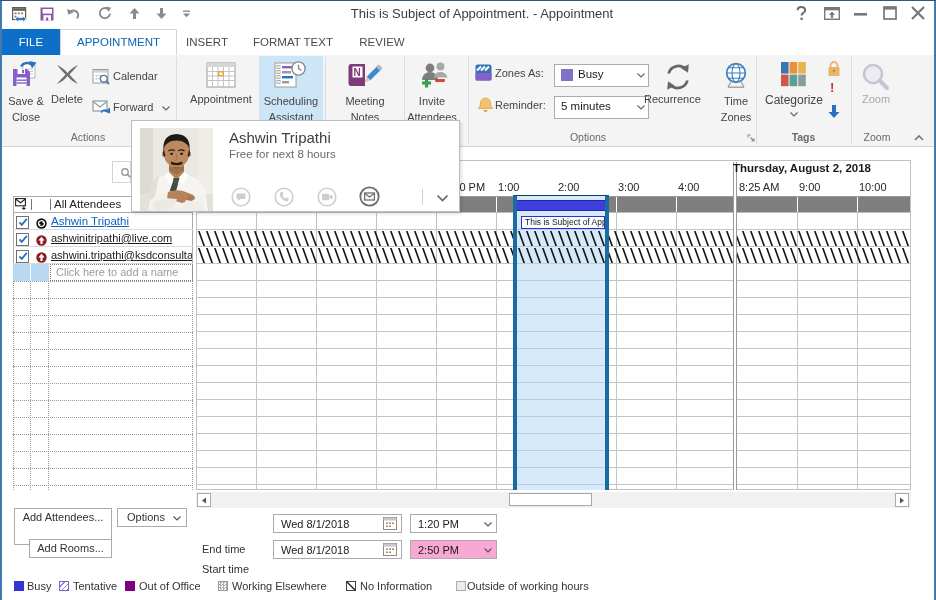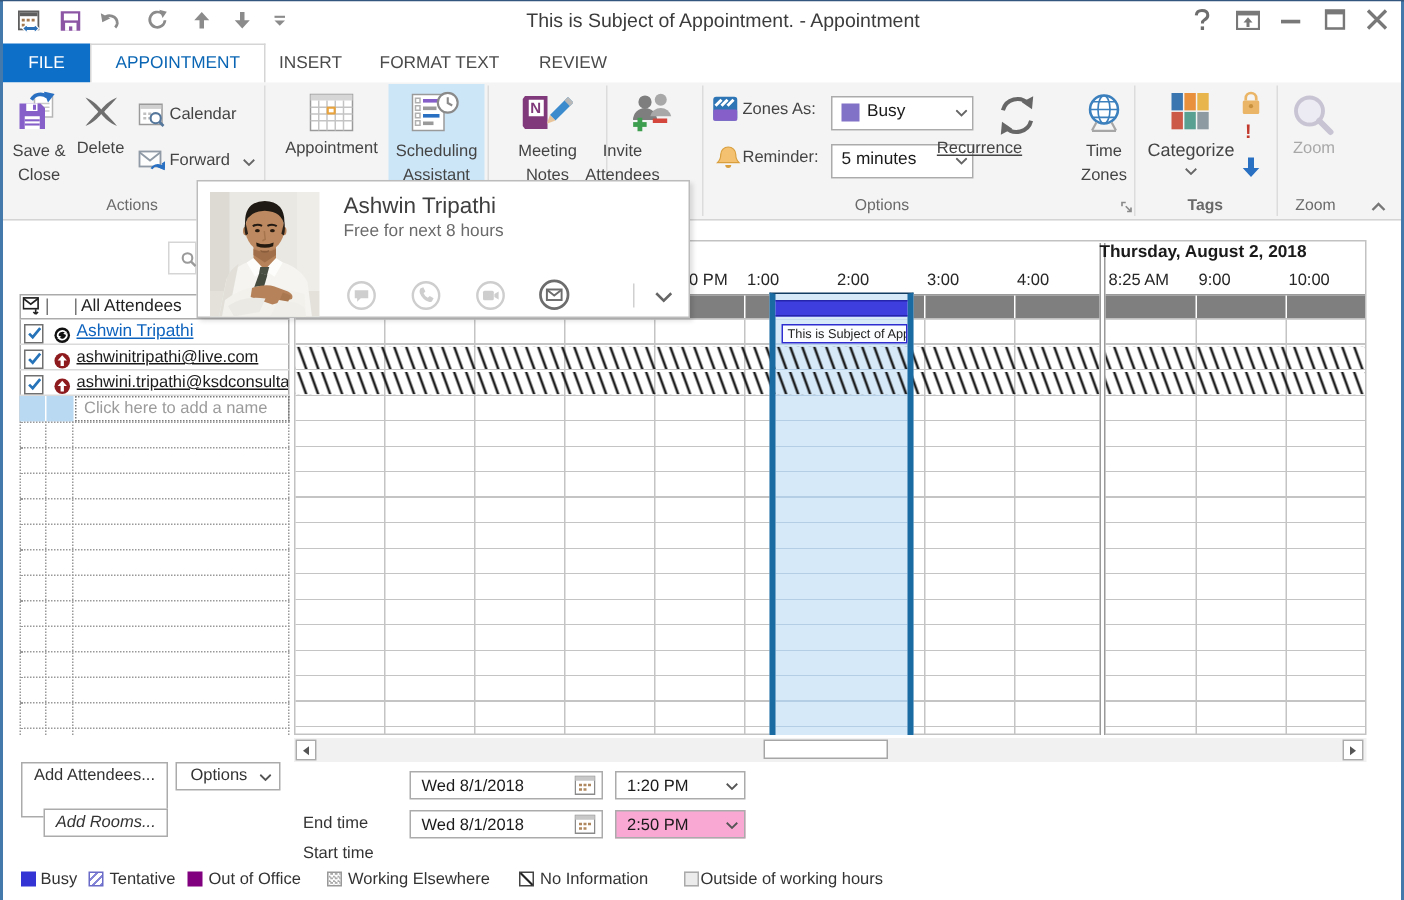--- a/index.html
+++ b/index.html
@@ -182,21 +182,21 @@
 
 <svg class="abs" style="left:419px;top:61px" width="32" height="28" viewBox="0 0 32 28">
   <circle cx="11" cy="7" r="4.4" fill="#7e7e7e"></circle>
   <path d="M3 19 a8 8 0 0 1 16 0 z" fill="#7e7e7e"></path>
   <circle cx="21.5" cy="5.5" r="4" fill="#a8a8a8"></circle>
   <path d="M14.5 16.5 a7.2 7.2 0 0 1 14 0 z" fill="#a8a8a8"></path>
   <rect x="16.2" y="18" width="9.6" height="3" fill="#d4453c"></rect>
   <rect x="6" y="17.5" width="3.2" height="9" fill="#3e9e4f"></rect>
   <rect x="3.1" y="20.4" width="9" height="3.2" fill="#3e9e4f"></rect>
 </svg>
-<div class="abs" style="left:383px;top:93px;width:64px;text-align:center;font-size:11px;color:#444;line-height:16px;">Invite<br>Attendees</div>
+<div class="abs" style="left:400px;top:93px;width:64px;text-align:center;font-size:11px;color:#444;line-height:16px;">Invite<br>Attendees</div>
 
 <svg class="abs" style="left:475px;top:64px" width="17" height="17" viewBox="0 0 17 17">
   <rect x="0.5" y="0.5" width="16" height="16" rx="2" fill="#2e75b5"></rect>
   <rect x="0.5" y="9" width="16" height="7.5" rx="1" fill="#8660c8"></rect>
   <path d="M2 6.5 l4-4 M6 6.5 l4-4 M10 6.5 l4-4" stroke="#fff" stroke-width="2"></path>
 </svg>
 <div class="abs" style="left:495px;top:67px;font-size:11px;color:#444;">Zones As:</div>
 <div class="abs" style="left:554px;top:64px;width:93px;height:21px;background:#fff;border:1px solid #ababab;">
   <div class="abs" style="left:6px;top:4px;width:12px;height:12px;background:#8172c8;"></div>
   <div class="abs" style="left:23px;top:3px;font-size:11.5px;color:#1a1a1a;">Busy</div>
@@ -216,21 +216,21 @@
       <path d="M0.5 0.5 L4 4 7.5 0.5" stroke="#666" stroke-width="1.2" fill="none"></path>
     </svg>
 </div>
 
 <svg class="abs" style="left:663px;top:62px" width="30" height="30" viewBox="0 0 30 30">
   <path d="M5.6 11.5 A10 10 0 0 1 22.6 7.2" fill="none" stroke="#666" stroke-width="2.7"></path>
   <path d="M25.8 2.2 L25 10.8 18.2 6.2 z" fill="#666"></path>
   <path d="M24.4 18.5 A10 10 0 0 1 7.4 22.8" fill="none" stroke="#666" stroke-width="2.7"></path>
   <path d="M4.2 27.8 L5 19.2 11.8 23.8 z" fill="#666"></path>
 </svg>
-<div class="abs" style="left:621px;top:93px;width:64px;text-align:center;font-size:11px;color:#444;text-decoration:underline;">Recurrence</div>
+<div class="abs" style="left:644px;top:93px;width:64px;text-align:left;font-size:11px;color:#444;">Recurrence</div>
 
 <svg class="abs" style="left:721px;top:61px" width="30" height="30" viewBox="0 0 30 30">
   <circle cx="15" cy="12" r="9.3" fill="#fff" stroke="#3c80be" stroke-width="1.7"></circle>
   <ellipse cx="15" cy="12" rx="4" ry="9.3" fill="none" stroke="#3c80be" stroke-width="1.1"></ellipse>
   <path d="M5.7 12 h18.6 M7.4 6.8 h15.2 M7.4 17.2 h15.2" stroke="#3c80be" stroke-width="1.1" fill="none"></path>
   <path d="M10 20.5 L7 26 M20 20.5 L23 26 M7 26.2 h16" stroke="#a6a6a6" stroke-width="1.5" fill="none"></path>
 </svg>
 <div class="abs" style="left:704px;top:93px;width:64px;text-align:center;font-size:11px;color:#444;line-height:16px;">Time<br>Zones</div>
 
 <svg class="abs" style="left:780px;top:61px" width="27" height="27" viewBox="0 0 27 27">
@@ -482,21 +482,21 @@
   </svg>
 <div class="abs" style="left:509px;top:493px;width:83px;height:13px;background:#fff;border:1px solid #a6a6a6;box-sizing:border-box;"></div>
 
 <div class="abs" style="left:14px;top:508px;width:98px;height:37px;background:#fff;border:1px solid #ababab;box-sizing:border-box;text-align:center;line-height:17px;font-size:11px;color:#333;">Add Attendees...</div>
 <div class="abs" style="left:117px;top:508px;width:70px;height:19px;background:#fff;border:1px solid #ababab;box-sizing:border-box;font-size:11px;color:#333;">
     <span style="position:absolute;left:9px;top:2px;">Options</span>
   <svg class="abs" style="left:55px;top:7px" width="8" height="5" viewBox="0 0 8 5">
       <path d="M0.5 0.5 L4 4 7.5 0.5" stroke="#555" stroke-width="1.2" fill="none"></path>
     </svg>
 </div>
-<div class="abs" style="left:29px;top:539px;width:83px;height:19px;background:#fff;border:1px solid #ababab;box-sizing:border-box;text-align:center;line-height:17px;font-size:11px;color:#333;font-style:italic;">Add Rooms...</div>
+<div class="abs" style="left:29px;top:539px;width:83px;height:19px;background:#fff;border:1px solid #ababab;box-sizing:border-box;text-align:center;line-height:17px;font-size:11px;color:#333;">Add Rooms...</div>
 
 <div class="abs" style="left:202px;top:517px;font-size:11px;color:#333;margin-top:46px;">Start time</div>
 <div class="abs" style="left:202px;top:543px;font-size:11px;color:#333;">End time</div>
 <div class="abs" style="left:273px;top:514px;width:129px;height:19px;background:#fff;border:1px solid #ababab;box-sizing:border-box;font-size:11px;color:#1a1a1a;">
     <span style="position:absolute;left:7px;top:2.5px;">Wed 8/1/2018</span>
   <svg class="abs" style="left:109px;top:2px" width="14" height="13" viewBox="0 0 14 13">
     <rect x="0.5" y="0.5" width="13" height="12" fill="#fff" stroke="#8a8a8a"></rect>
     <rect x="0.5" y="0.5" width="13" height="3" fill="#c8c8c8"></rect>
     <path d="M3 5.5h2v1.6H3zM6 5.5h2v1.6H6zM9 5.5h2v1.6H9zM3 8.5h2v1.6H3zM6 8.5h2v1.6H6z" fill="#b0885f"></path>
   </svg>

